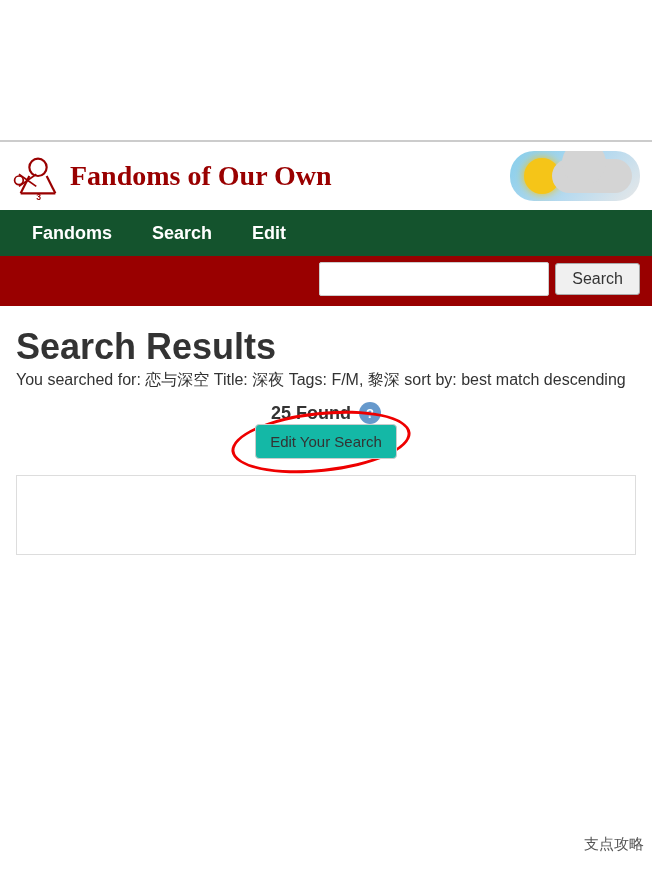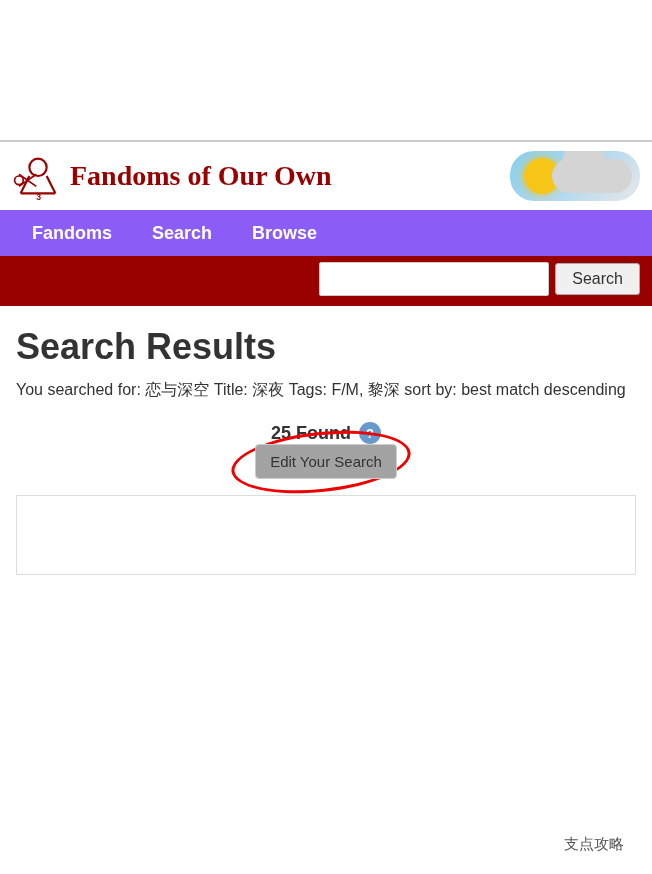--- a/index.html
+++ b/index.html
@@ -84,21 +84,21 @@
       width: 44px;
       height: 44px;
       background: #d4d4d4;
       border-radius: 50%;
       top: -18px;
       left: 10px;
     }
 
     
     .nav-bar {
-      background: #8b5cf6;
+      background: #14532d;
       padding: 0 12px;
       display: flex;
       align-items: center;
       height: 46px;
     }
 
     .nav-items {
       display: flex;
       align-items: center;
       gap: 0;
@@ -148,28 +148,27 @@
     
     .main-content {
       padding: 20px 16px;
       background: #fff;
     }
 
     .search-results-title {
       font-size: 36px;
       font-weight: bold;
       color: #333;
-      margin-bottom: 10px;
     }
 
     .search-description {
       font-size: 16px;
       color: #333;
       line-height: 1.5;
-      margin-bottom: 20px;
+      margin-bottom: 10px;
     }
 
     .results-count-row {
       display: flex;
       align-items: center;
       justify-content: space-between;
       margin-bottom: 16px;
       flex-direction: column;
     }
 
@@ -193,21 +192,21 @@
       display: inline-flex;
       align-items: center;
       justify-content: center;
       color: #fff;
       font-size: 13px;
       font-weight: bold;
       cursor: pointer;
     }
 
     .edit-search-btn {
-      background: #a3a3a3;
+      background: #14b8a6;
       border: 1px solid #ccc;
       border-radius: 4px;
       padding: 8px 14px;
       font-size: 15px;
       cursor: pointer;
       color: #333;
       position: relative;
     }
 
     
@@ -232,21 +231,21 @@
     .results-list-box {
       border: 1px solid #ddd;
       min-height: 80px;
       margin-top: 4px;
     }
 
     
     .footer-watermark {
       position: fixed;
       bottom: 20px;
-      right: 28px;
+      right: 8px;
       font-size: 15px;
       color: #555;
       font-family: Arial, sans-serif;
     }
   </style>
 </head>
 <body>
 
 <div class="top-spacer"></div>
 
@@ -272,21 +271,21 @@
   <div class="weather-widget">
     <div class="sun-circle"></div>
     <div class="cloud-shape"></div>
   </div>
 </div>
 
 <nav class="nav-bar">
   <div class="nav-items">
     <a class="nav-item">Fandoms</a>
     <a class="nav-item">Search</a>
-    <a class="nav-item">Browse</a>
+    <a class="nav-item">Edit</a>
   </div>
 </nav>
 
 <div class="search-bar-row">
   <input type="text" class="search-input" placeholder="" style="">
   <button class="search-button">Search</button>
 </div>
 
 <div class="main-content">
 

